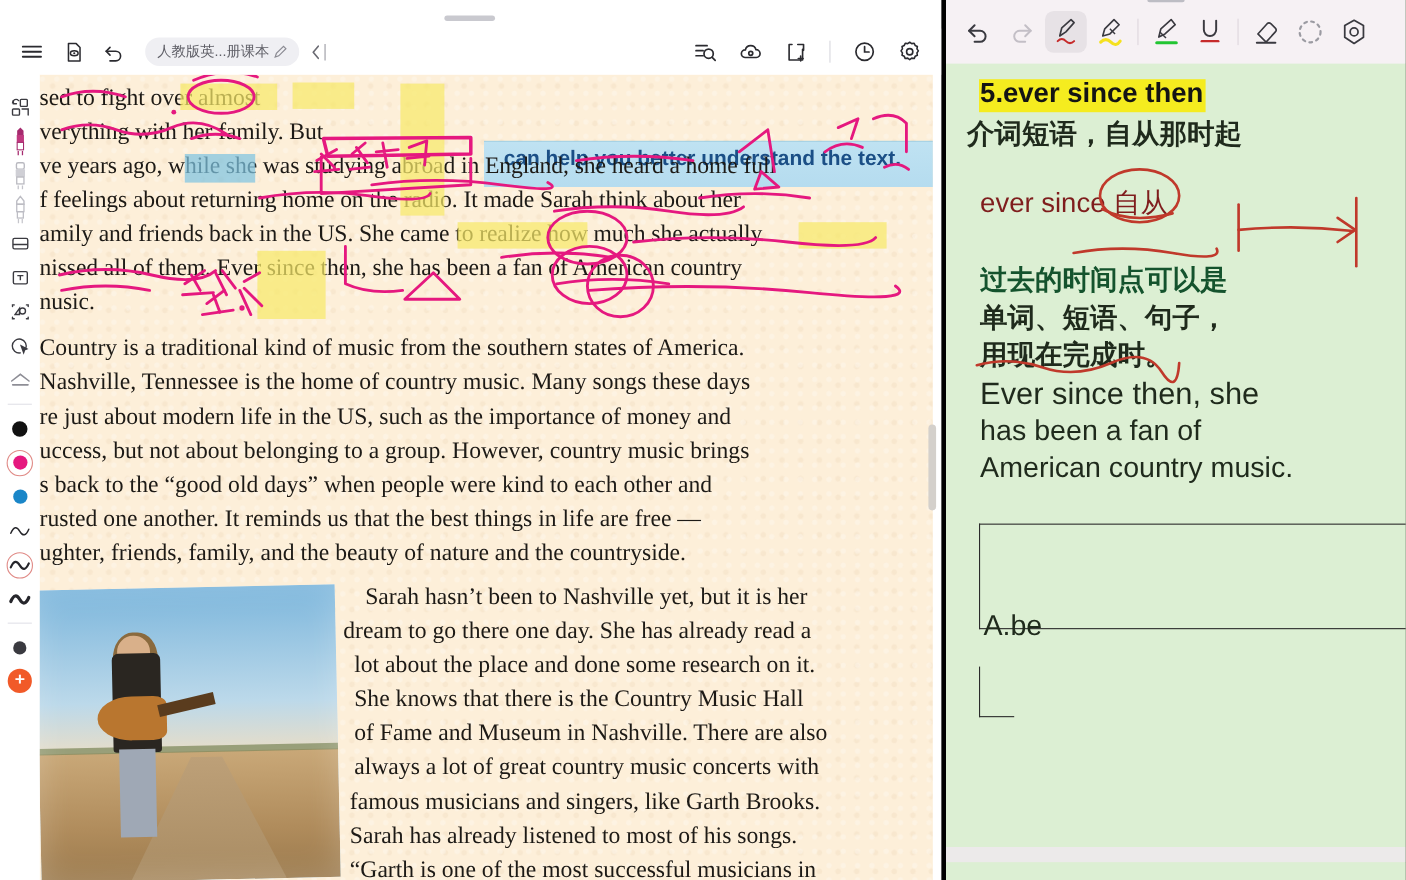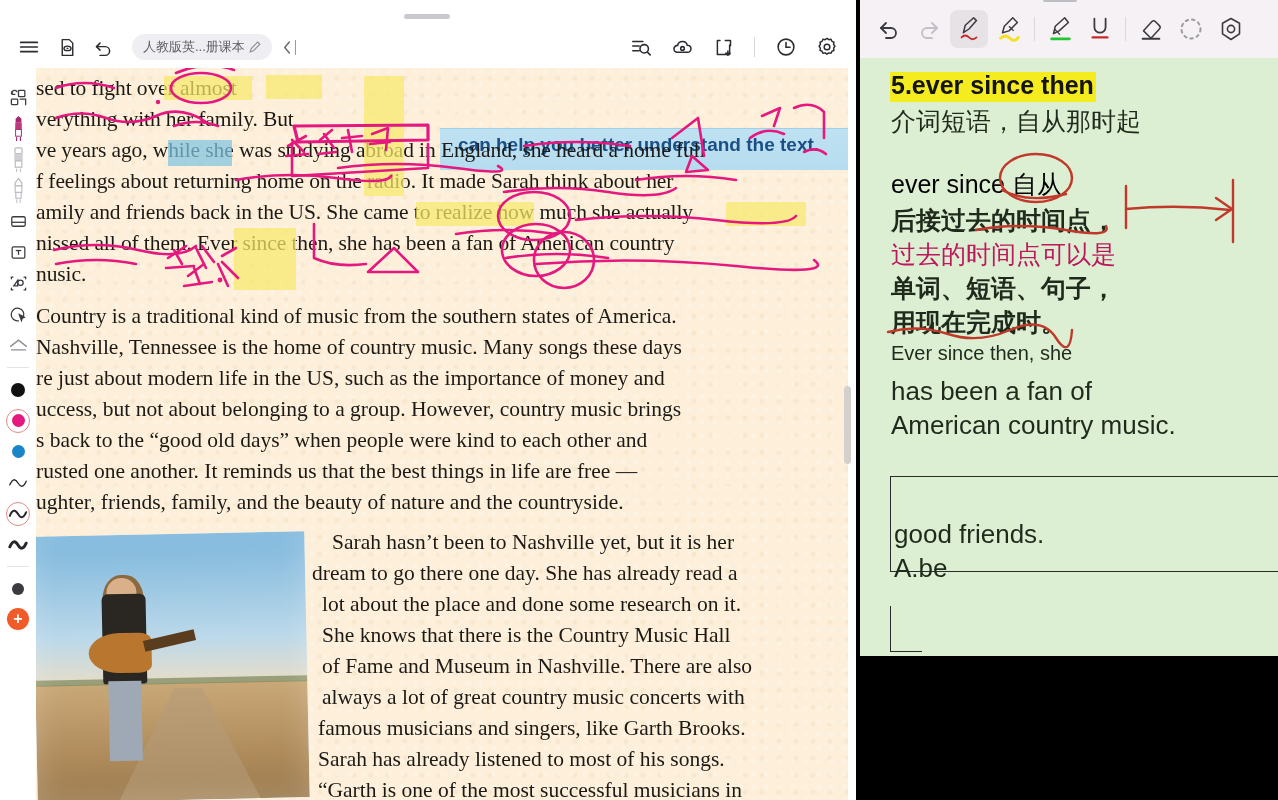--- a/index.html
+++ b/index.html
@@ -121,21 +121,21 @@
 
   
   #left-scroll { position:absolute; left:844px; top:386px; width:7px; height:78px;
     background:#d4d0cb; border-radius:4px; z-index:7; }
 
   
   #divider { position:absolute; left:856px; top:0; width:4px; height:800px;
     background:#000; }
 
   
-  #right-pane { position:absolute; left:860px; top:0; width:418px; height:656px;
+  #right-pane { position:absolute; left:860px; top:0; width:418px; height:800px;
     background:#dcefd3; overflow:hidden; }
 
   #right-topbar { position:absolute; left:0; top:0; width:418px; height:58px;
     background:#f6f1f4; display:flex; align-items:center; padding:0 10px; gap:2px; }
   .rt-btn { width:38px; height:38px; border-radius:8px; display:flex;
     align-items:center; justify-content:center; color:#3a3a40; position:relative; }
   .rt-btn.active { background:#e7e2e6; }
   .rt-btn.dim { color:#c3bfc6; }
   .rt-div { width:1px; height:24px; background:#ddd6dc; margin:0 4px; }
   .rt-handle { position:absolute; left:50%; transform:translateX(-50%); top:-12px;
@@ -552,35 +552,33 @@
           <circle cx="13" cy="13" r="3.6"></circle>
         </svg>
       </div>
     </div>
 
     <div id="notes-body">
 
       <div id="hl-title"></div>
 
       <div class="nline" style="left:31px;top:13px;font-size:25px;font-weight:bold;color:#141414">5.ever since then</div>
-      <div class="nline" style="left:31px;top:47px;font-size:25px;font-weight:normal;color:#1f2a1c">介词短语，自从那时起</div>
-
-      <div class="nline" style="left:31px;top:110px;font-size:25px;color:#000000">ever since 自从</div>
-      <div class="nline" style="left:31px;top:146px;font-size:25px;font-weight:bold;color:#1f2a1c">后接过去的时间点，</div>
-      <div class="nline" style="left:31px;top:180px;font-size:25px;font-weight:normal;color:#be185d">过去的时间点可以是</div>
+      <div class="nline" style="left:19px;top:47px;font-size:25px;font-weight:bold;color:#1f2a1c">介词短语，自从那时起</div>
+
+      <div class="nline" style="left:31px;top:110px;font-size:25px;color:#7f1d1d">ever since 自从</div>
+      <div class="nline" style="left:31px;top:180px;font-size:25px;font-weight:bold;color:#14532d">过去的时间点可以是</div>
       <div class="nline" style="left:31px;top:214px;font-size:25px;font-weight:bold;color:#1f2a1c">单词、短语、句子，</div>
       <div class="nline" style="left:31px;top:248px;font-size:25px;font-weight:bold;color:#1f2a1c">用现在完成时。</div>
-      <div class="nline" style="left:31px;top:284px;font-size:20px;color:#1f2a1c">Ever since then, she</div>
+      <div class="nline" style="left:31px;top:284px;font-size:28px;color:#1f2a1c">Ever since then, she</div>
       <div class="nline" style="left:31px;top:318px;font-size:26px;color:#1f2a1c">has been a fan of</div>
       <div class="nline" style="left:31px;top:352px;font-size:26px;color:#1f2a1c">American country music.</div>
 
       <div id="answer-box"></div>
       <div id="small-box"></div>
 
-      <div class="nline" style="left:34px;top:461px;font-size:26px;color:#1f2a1c">good friends.</div>
       <div class="nline" style="left:34px;top:495px;font-size:26px;color:#1f2a1c">A.be</div>
 
       <svg id="right-ink" viewBox="0 0 418 712">
         <g fill="none" stroke="#c0392b" stroke-width="2.4" stroke-linecap="round" stroke-linejoin="round">
 
           <ellipse cx="176" cy="120" rx="36" ry="24"></ellipse>
           <path d="M142 132 Q168 146 206 136"></path>
 
           <path d="M116 172 Q160 164 206 172 T246 168"></path>
 

